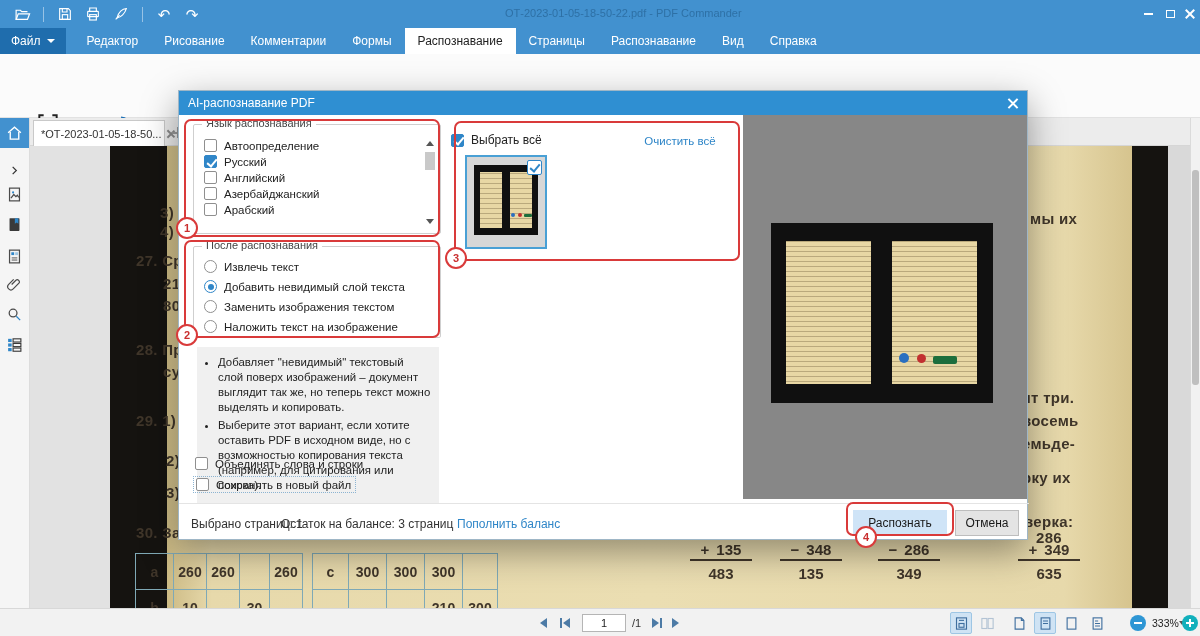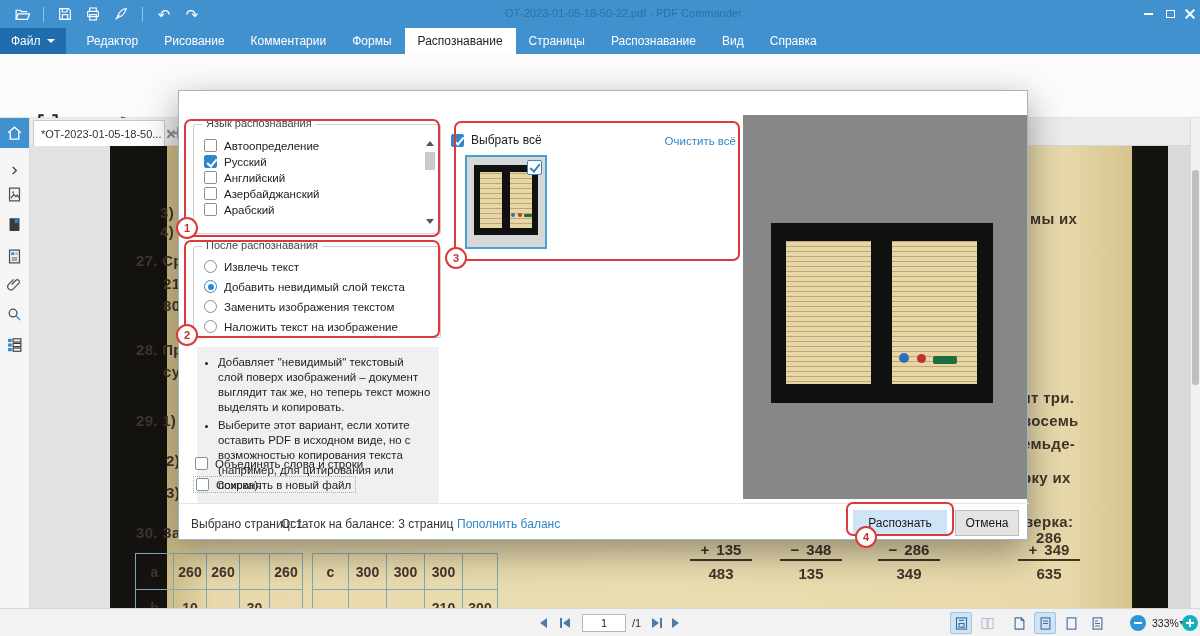--- a/index.html
+++ b/index.html
@@ -410,20 +410,24 @@
       <span class="tab-x"></span>
     </div>
     <div class="tab-plus"></div>
   </div>
 </div>
 
 <div id="vscroll"></div>
 <div id="vthumb"></div>
 
 <div id="dialog">
+  <div id="dlg-hdr">
+    <span id="dlg-title">AI-распознавание PDF</span>
+    <span class="dlg-x"></span>
+  </div>
 
   <div class="wgrp" style="left:14px;top:33px;width:248px;height:110px">
     <span class="legend">Язык распознавания</span>
     <div style="position:absolute;left:10px;top:14px;display:flex;flex-direction:column;gap:3px">
       <div class="opt">
           <span class="cb"></span>
           <span>Автоопределение</span>
         </div>
       <div class="opt">
           <span class="cb on"></span>
@@ -488,21 +492,21 @@
   </div>
   <div class="opt dotted" style="position:absolute;left:14px;top:385px">
     <span class="cb"></span>
     <span>Сохранять в новый файл</span>
   </div>
 
   <div class="opt" style="position:absolute;left:272px;top:42px;font-size:12px">
     <span class="cb on"></span>
     <span>Выбрать всё</span>
   </div>
-  <span class="link" style="position:absolute;left:445px;top:44px;width:112px;text-align:right">Очистить всё</span>
+  <span class="link" style="position:absolute;left:445px;top:44px;width:112px;text-align:center">Очистить всё</span>
 
   <div id="thumb">
     <div class="minibook" style="left:7px;top:8px;width:64px;height:70px">
       <div class="minipage" style="left:3px;top:3px;width:28px;height:64px;padding:4px 3px"></div>
       <div class="minipage" style="left:33px;top:3px;width:28px;height:64px;padding:4px 3px"></div>
       <span class="dot" style="left:37px;top:48px;width:4px;height:4px;background:#2a6fc0"></span>
       <span class="dot" style="left:44px;top:48px;width:4px;height:4px;background:#c23030"></span>
       <span class="dot" style="left:50px;top:49px;width:8px;height:3px;border-radius:1px;background:#1d6e3c"></span>
     </div>
     <span class="cb on lt" style="position:absolute;right:3px;top:3px;width:15px;height:15px"></span>

